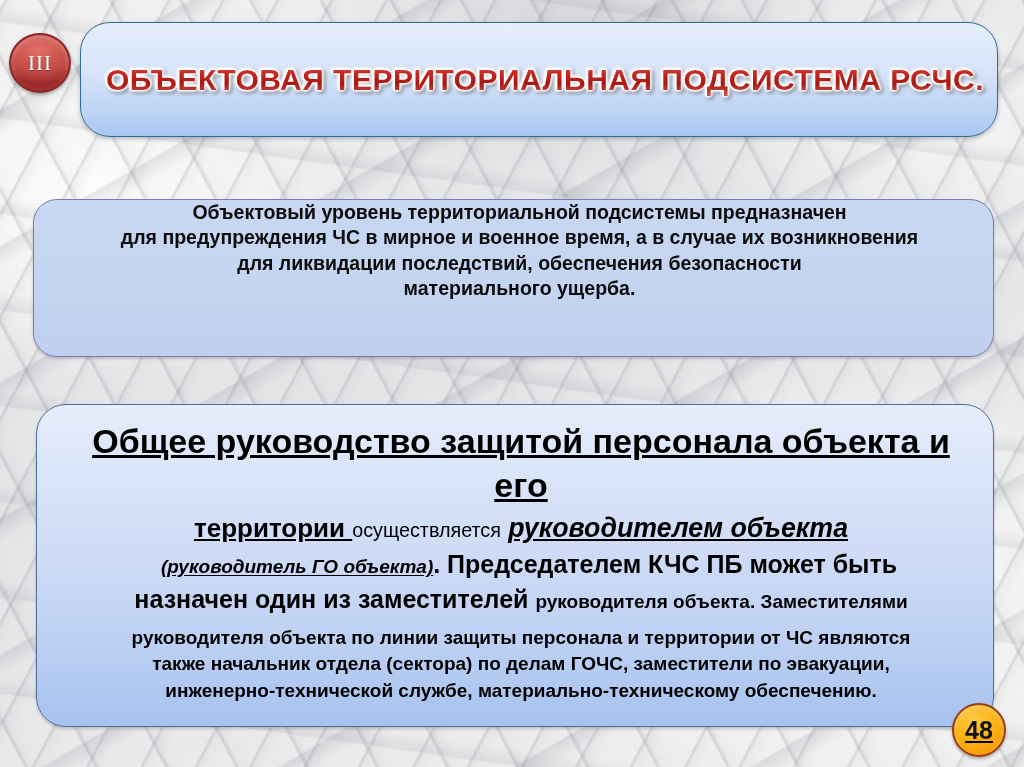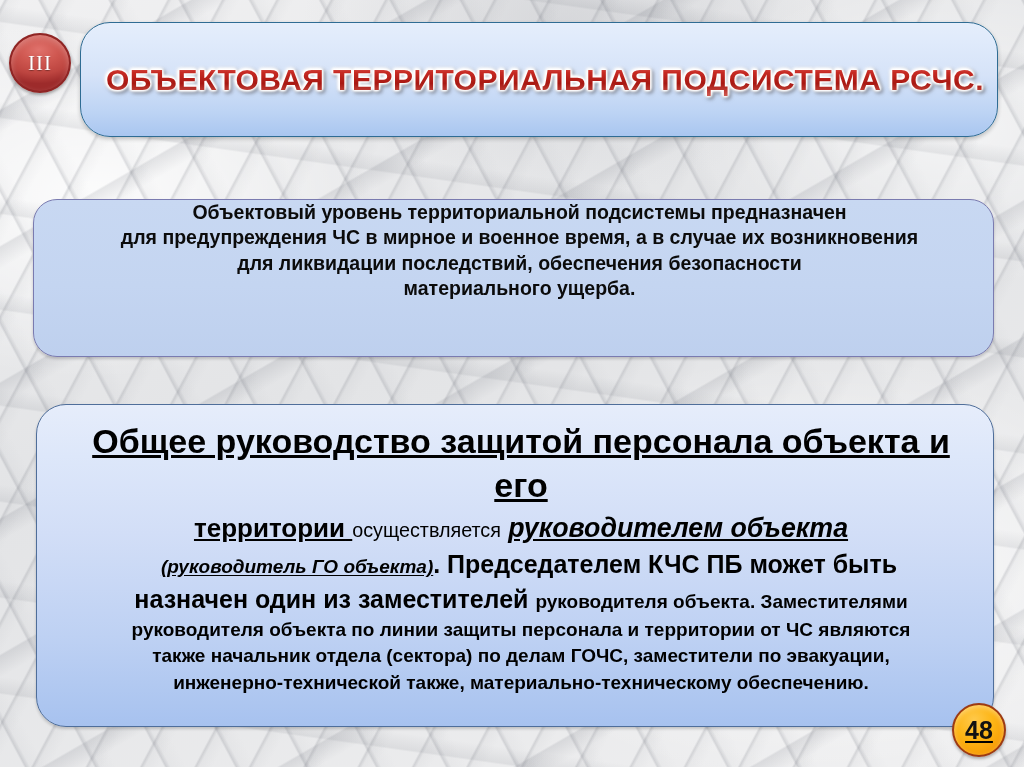--- a/index.html
+++ b/index.html
@@ -183,21 +183,21 @@
     padding: 14px 24px 6px 24px;
     text-align: center;
     color: #000;
   }
 
   .para-line { line-height: 1.30; }
 
   .l1 { font-size: 34px; font-weight: bold; margin-bottom: 4px; }
   .l2 { font-size: 26px; font-weight: bold; margin-bottom: 2px; }
   .l3 { font-size: 25px; font-weight: bold; margin-bottom: 2px; }
-  .l4 { font-size: 25px; font-weight: bold; margin-bottom: 2px; }
+  .l4 { font-size: 25px; font-weight: bold; margin-bottom: 10px; }
   .l5 { font-size: 19px; font-weight: bold; line-height: 1.38; }
 
   .u   { text-decoration: underline; text-underline-offset: 2px; }
   .bi  { font-style: italic; font-weight: bold; }
   .ital{ font-style: italic; font-weight: normal; margin-left: 16px; }
   .reg { font-weight: normal; font-size: 0.76em; }
   .sm  { font-size: 19px; font-weight: bold; }
   .big-it { font-style: italic; font-weight: bold; font-size: 1.03em; }
 
   
@@ -262,21 +262,21 @@
       <div class="para-line l3">
         <span class="ital u sm">(руководитель ГО объекта)</span><span>. Председателем КЧС ПБ может быть</span>
       </div>
 
       <div class="para-line l4">
         <span>назначен один из заместителей</span>&nbsp;<span class="sm">руководителя объекта. Заместителями</span>
       </div>
 
       <div class="para-line l5">руководителя объекта по линии защиты персонала и территории от ЧС являются</div>
       <div class="para-line l5">также начальник отдела (сектора) по делам ГОЧС, заместители по эвакуации,</div>
-      <div class="para-line l5">инженерно-технической также, материально-техническому обеспечению.</div>
+      <div class="para-line l5">инженерно-технической службе, материально-техническому обеспечению.</div>
 
     </div>
   </div>
 
   <div class="page-badge">
     <span>48</span>
   </div>
 
 </div>
 

